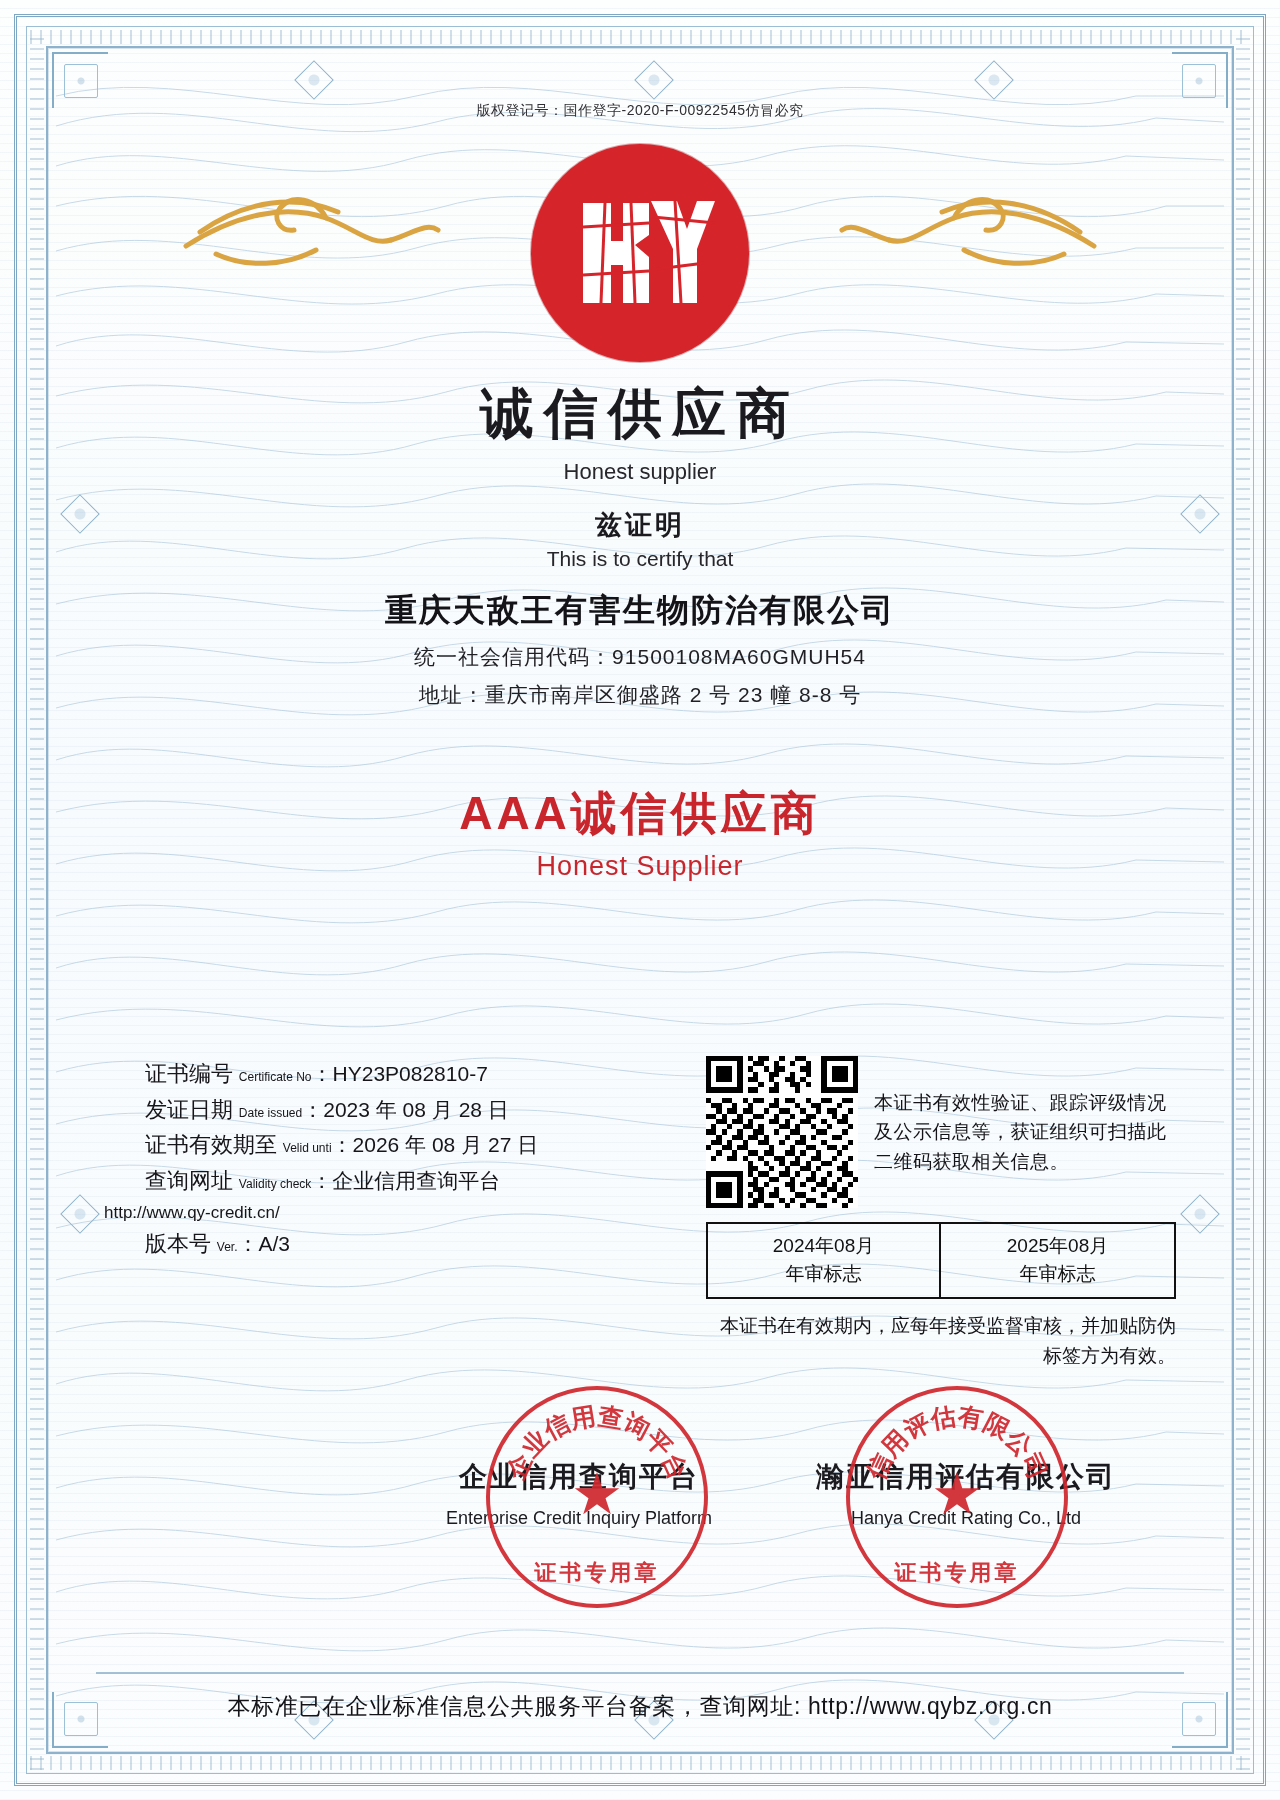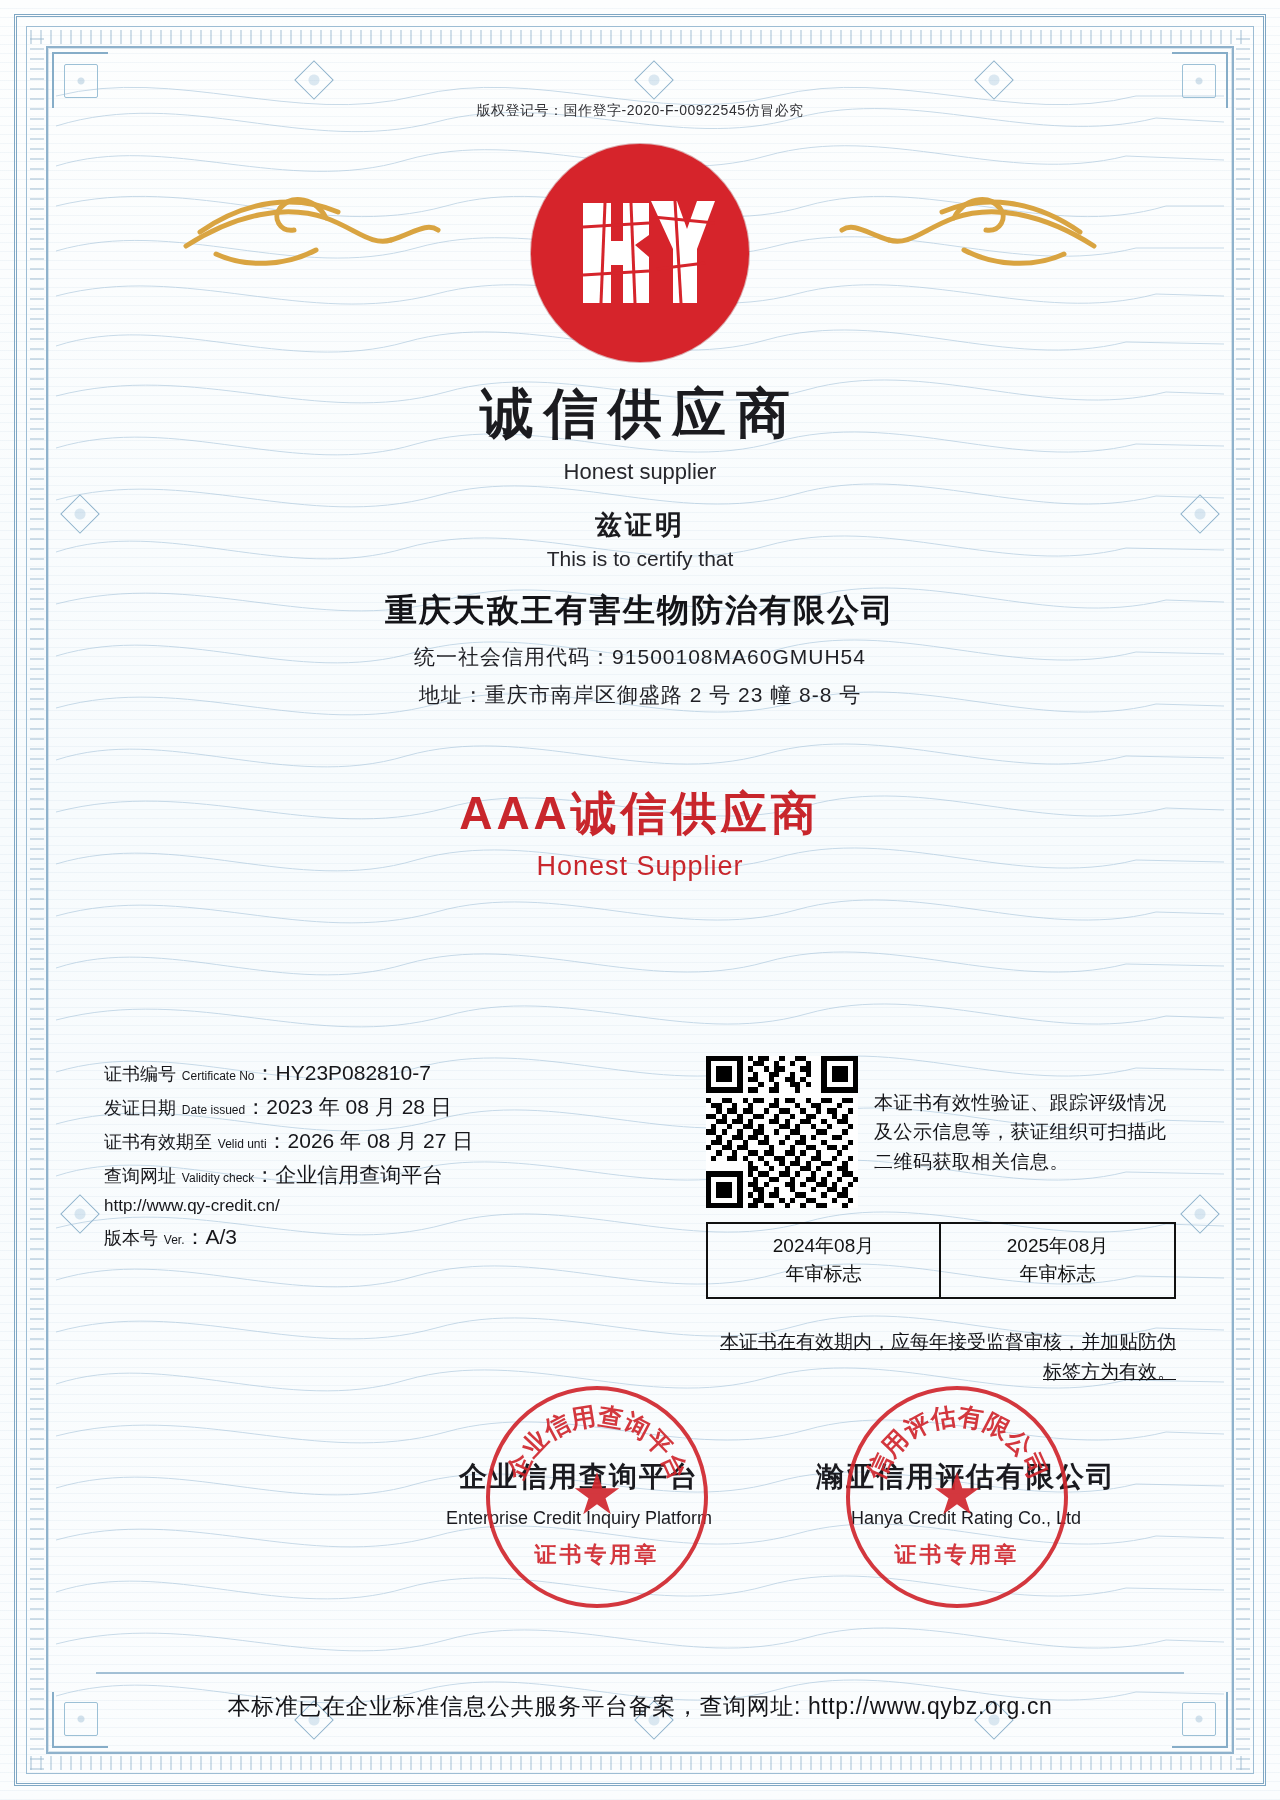--- a/index.html
+++ b/index.html
@@ -108,35 +108,35 @@
   }
   .award-en{margin-top:6px;font-size:27px;color:#c8262c;letter-spacing:1px;}
 
   
   .lower{
     position:absolute;left:0;right:0;top:1000px;
     display:flex;justify-content:space-between;align-items:flex-start;
     padding:0 48px;box-sizing:border-box;
   }
   .left-info{width:560px;font-size:21px;color:#16161a;line-height:1.62;}
-  .left-info .lbl-cn{font-size:18px;}
+  .left-info .lbl-cn{font-size:22px;margin-left:41px;}
   .left-info .lbl-en{font-size:12px;}
   .left-info .row{white-space:nowrap;}
   .url{font-size:17px;}
   .right-info{width:470px;}
   .qr-row{display:flex;gap:16px;align-items:center;}
   .qr{width:152px;height:152px;flex:none;background:#fff;}
   .qr-note{font-size:19px;color:#141418;line-height:1.55;letter-spacing:.5px;}
   .stamp-boxes{display:flex;gap:0;margin-top:14px;}
   .stamp-box{
     width:50%;border:2px solid #111;padding:8px 4px 10px;
     text-align:center;font-size:19px;color:#111;line-height:1.45;box-sizing:border-box;
   }
   .stamp-box + .stamp-box{border-left:none;}
-  .annual-note{margin-top:28px;font-size:19px;color:#141418;line-height:1.55;text-align:right;text-decoration:underline;}
+  .annual-note{margin-top:12px;font-size:19px;color:#141418;line-height:1.55;text-align:right;}
 
   
   .seals{
     position:absolute;left:0;right:0;top:1330px;height:230px;
   }
   .org{
     position:absolute;text-align:center;color:#1a1a1f;
   }
   .org .cn{font-size:28px;font-weight:700;letter-spacing:2px;}
   .org .en{font-size:18px;margin-top:12px;}
@@ -146,21 +146,21 @@
     position:absolute;width:214px;height:214px;border-radius:50%;
     border:4px solid #d0272e;color:#d0272e;opacity:.92;
   }
   .red-stamp.left{left:430px;top:0;}
   .red-stamp.right{left:790px;top:0;}
   .stamp-star{
     position:absolute;left:50%;top:50%;transform:translate(-50%,-55%);
     font-size:58px;line-height:1;color:#d0272e;
   }
   .stamp-bottom{
-    position:absolute;left:0;right:0;bottom:34px;text-align:center;
+    position:absolute;left:0;right:0;bottom:16px;text-align:center;
     font-size:22px;font-weight:700;letter-spacing:3px;margin-top:36px;
   }
   .stamp-arc{position:absolute;left:0;top:0;width:214px;height:214px;}
   .footer-note{
     position:absolute;left:0;right:0;bottom:22px;text-align:center;
     font-size:23px;color:#141418;letter-spacing:.6px;
   }
   .hr-foot{
     position:absolute;left:40px;right:40px;bottom:70px;height:2px;background:#8fb2cc;opacity:.8;
   }

